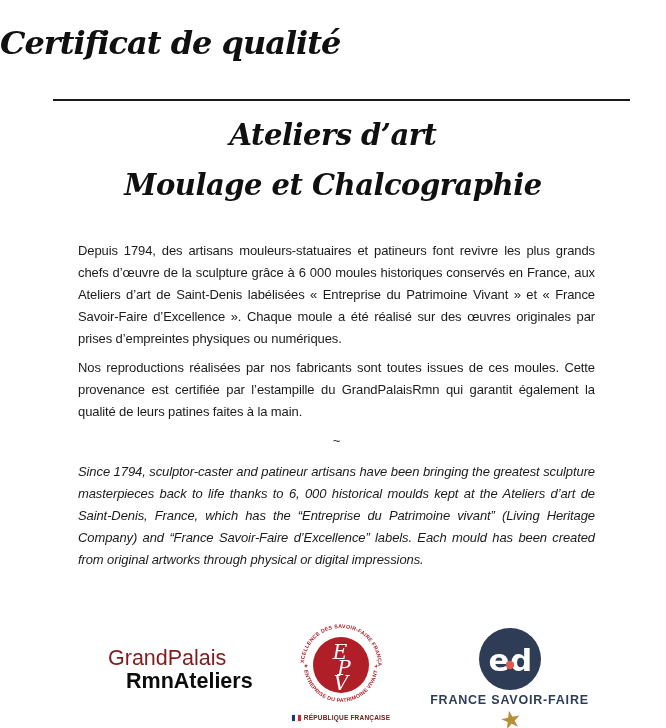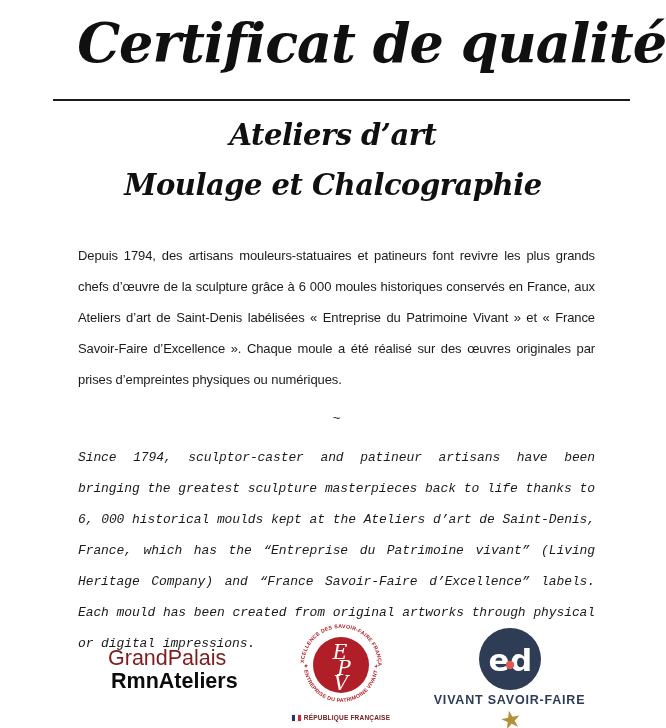--- a/index.html
+++ b/index.html
@@ -1,40 +1,40 @@
 <!DOCTYPE html>
 <html><head>
 <meta charset="utf-8">
 <style>
   html,body{margin:0;padding:0;background:#ffffff;}
   .page{position:relative;width:666px;height:728px;background:#fff;overflow:hidden;
         font-family:"Liberation Sans",sans-serif;color:#1b1b1b;}
 
-  .title{position:absolute;top:0;left:0;right:0;text-align:right;
+  .title{position:absolute;top:0;left:0;right:0;text-align:left;
          font-family:"DejaVu Serif",serif;font-style:italic;font-weight:700;
-         font-size:54px;line-height:86px;letter-spacing:-1px;color:#101010;}
+         font-size:32px;line-height:86px;letter-spacing:-1px;color:#101010;}
   .rule{position:absolute;top:99px;left:53px;width:577px;height:2px;background:#1a1a1a;}
 
   .subtitle{position:absolute;left:0;right:0;text-align:center;
             font-family:"DejaVu Serif",serif;font-style:italic;font-weight:700;
             color:#101010;font-size:29px;letter-spacing:-0.5px;}
   .s1{top:118px;}
   .s2{top:168px;}
 
   .body-text{position:absolute;top:240px;left:78px;width:517px;
-             font-size:13px;line-height:31px;letter-spacing:-0.1px;
+             font-size:13px;line-height:22px;letter-spacing:-0.1px;
              text-align:justify;color:#1b1b1b;}
   .body-text p{margin:0 0 7px 0;}
   .body-text p.tilde{text-align:center;margin:2px 0 9px 0;letter-spacing:0;}
-  .body-text p.en{font-style:italic;font-family:Liberation Mono, monospace;}
+  .body-text p.en{font-style:italic;}
 
   
   .gp-logo{position:absolute;left:108px;top:647px;line-height:1.05;white-space:nowrap;}
   .gp1{font-size:21.5px;color:#7f1d1d;}
-  .gp2{font-size:21.5px;color:#0c0c0c;font-weight:700;margin-left:3px;}
+  .gp2{font-size:21.5px;color:#0c0c0c;font-weight:700;margin-left:18px;}
 
   
   .epv{position:absolute;left:291px;top:620px;width:100px;text-align:center;}
   .epv svg{display:block;margin:0 auto;}
   .epv .arc{font-family:"Liberation Sans",sans-serif;font-size:5.3px;font-weight:700;
             letter-spacing:0.25px;fill:#b01e28;}
   .epv .epvletter{font-family:"DejaVu Serif",serif;font-style:italic;fill:#ffffff;}
   .rf{margin-top:0;display:flex;align-items:center;justify-content:center;gap:3px;
       font-size:6.5px;font-weight:700;color:#73201f;letter-spacing:0.2px;white-space:nowrap;}
   .flag{display:inline-flex;width:9px;height:6px;box-shadow:0 0 0 0.5px #ddd;}
@@ -59,20 +59,21 @@
 <div class="page">
 
   <div class="title">Certificat de qualité</div>
   <div class="rule"></div>
 
   <div class="subtitle s2">Moulage et Chalcographie</div>
   <div class="subtitle s1">Ateliers d’art</div>
 
   <div class="body-text">
     <p class="fr">Depuis 1794, des artisans mouleurs-statuaires et patineurs font revivre les plus grands chefs d’œuvre de la sculpture grâce à 6 000 moules historiques conservés en France, aux Ateliers d’art de Saint-Denis labélisées « Entreprise du Patrimoine Vivant » et « France Savoir-Faire d’Excellence ». Chaque moule a été réalisé sur des œuvres originales par prises d’empreintes physiques ou numériques.</p>
+    <p class="fr">Nos reproductions réalisées par nos fabricants sont toutes issues de ces moules. Cette provenance est certifiée par l’estampille du GrandPalaisRmn qui garantit également la qualité de leurs patines faites à la main.</p>
     <p class="tilde">~</p>
     <p class="en">Since 1794, sculptor-caster and patineur artisans have been bringing the greatest sculpture masterpieces back to life thanks to 6, 000 historical moulds kept at the Ateliers d’art de Saint-Denis, France, which has the “Entreprise du Patrimoine vivant” (Living Heritage Company) and “France Savoir-Faire d’Excellence” labels. Each mould has been created from original artworks through physical or digital impressions.</p>
   </div>
 
   <div class="gp-logo">
     <div class="gp1">GrandPalais</div>
     <div class="gp2">RmnAteliers</div>
   </div>
 
   <div class="epv">
@@ -100,19 +101,19 @@
     </div>
   </div>
 
   <div class="fsfe">
     <svg width="62" height="62" viewBox="0 0 62 62" xmlns="http://www.w3.org/2000/svg">
       <circle cx="31" cy="31" r="31" fill="#2e3c56"></circle>
       <text x="20" y="43" font-size="31" font-weight="bold" fill="#ffffff" text-anchor="middle" font-family="DejaVu Sans, sans-serif">e</text>
       <text x="42" y="43" font-size="31" font-weight="bold" fill="#ffffff" text-anchor="middle" font-family="DejaVu Sans, sans-serif">d</text>
       <circle cx="31" cy="37" r="4.2" fill="#e0584f"></circle>
     </svg>
-    <div class="fsf1">VIVANT SAVOIR-FAIRE</div>
+    <div class="fsf1">FRANCE SAVOIR-FAIRE</div>
     <div class="fsf2">
       <span class="star">★</span>
     </div>
   </div>
 
 </div>
 
 </body></html>

